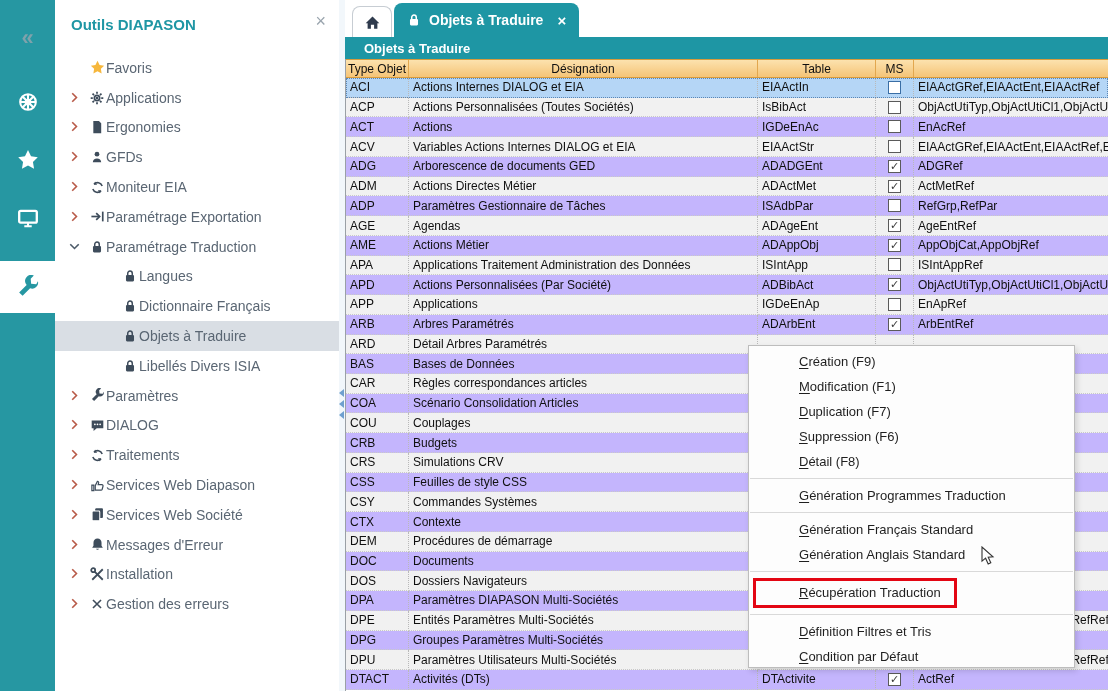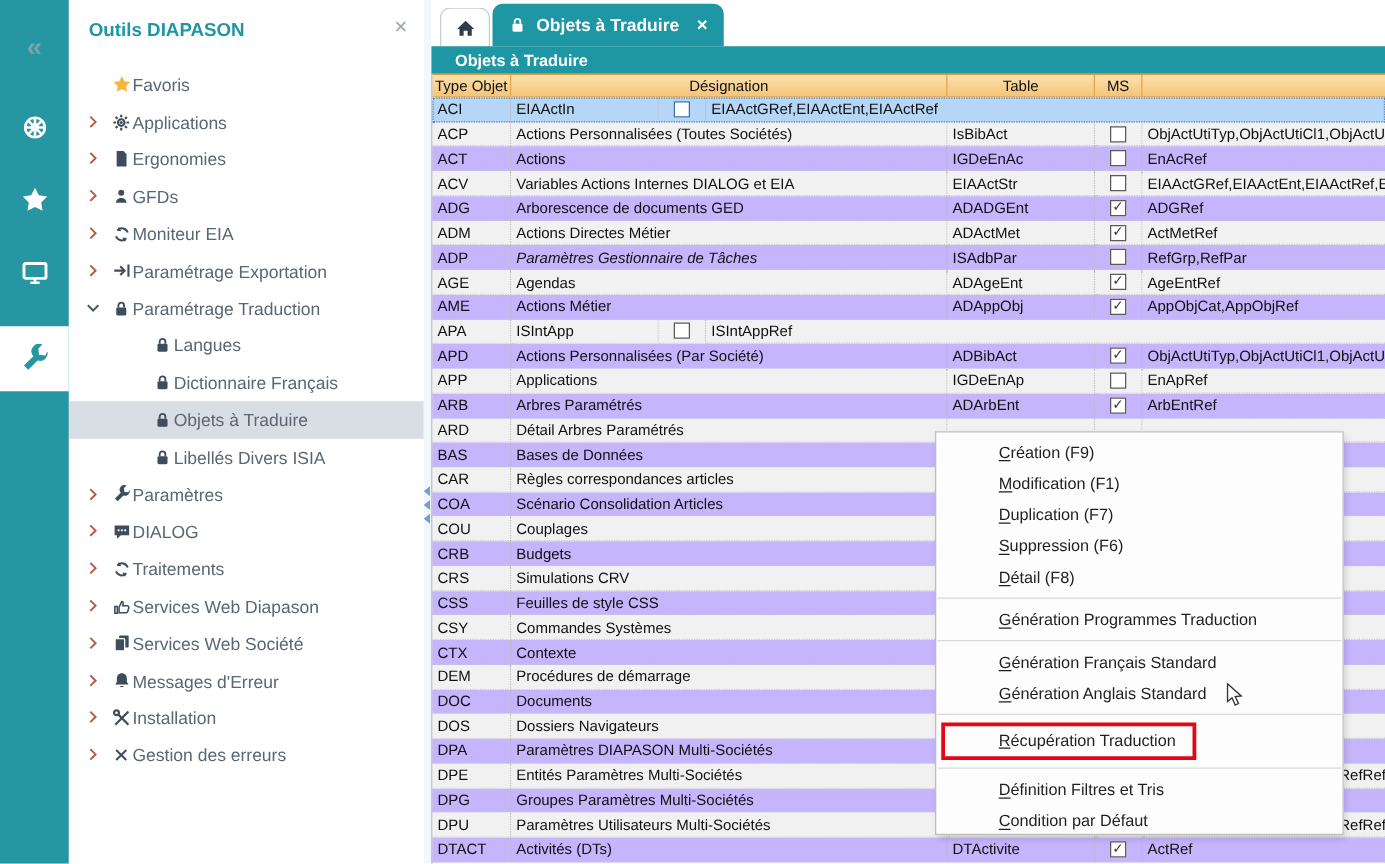--- a/index.html
+++ b/index.html
@@ -406,20 +406,21 @@
     <div class="grid-head" id="grid-head">
         <div class="gh-cell" style="width: 63px;">Type Objet</div>
         <div class="gh-cell" style="width: 349px;">Désignation</div>
         <div class="gh-cell" style="width: 118px;">Table</div>
         <div class="gh-cell" style="width: 38px;">MS</div>
         <div class="gh-cell" style="width: 195px; flex: 1 1 auto; border-right: none;"></div>
       </div>
     <div id="grid-body">
         <div class="grid-row sel">
           <div class="cell" style="width: 63px;">ACI</div>
+          <div class="cell" style="width: 349px;">Actions Internes DIALOG et EIA</div>
           <div class="cell" style="width: 118px;">EIAActIn</div>
           <div class="cell ms" style="width: 38px;">
             <span class="cbx"></span>
           </div>
           <div class="cell" style="width: 195px; flex: 1 1 auto; border-right: none;">EIAActGRef,EIAActEnt,EIAActRef</div>
         </div>
         <div class="grid-row alt">
           <div class="cell" style="width: 63px;">ACP</div>
           <div class="cell" style="width: 349px;">Actions Personnalisées (Toutes Sociétés)</div>
           <div class="cell" style="width: 118px;">IsBibAct</div>
@@ -459,21 +460,21 @@
           <div class="cell" style="width: 63px;">ADM</div>
           <div class="cell" style="width: 349px;">Actions Directes Métier</div>
           <div class="cell" style="width: 118px;">ADActMet</div>
           <div class="cell ms" style="width: 38px;">
             <span class="cbx">✓</span>
           </div>
           <div class="cell" style="width: 195px; flex: 1 1 auto; border-right: none;">ActMetRef</div>
         </div>
         <div class="grid-row">
           <div class="cell" style="width: 63px;">ADP</div>
-          <div class="cell" style="width: 349px; font-style: italic;">Paramètres Gestionnaire de Tâches</div>
+          <div class="cell" style="width: 349px;">Paramètres Gestionnaire de Tâches</div>
           <div class="cell" style="width: 118px;">ISAdbPar</div>
           <div class="cell ms" style="width: 38px;">
             <span class="cbx"></span>
           </div>
           <div class="cell" style="width: 195px; flex: 1 1 auto; border-right: none;">RefGrp,RefPar</div>
         </div>
         <div class="grid-row alt">
           <div class="cell" style="width: 63px;">AGE</div>
           <div class="cell" style="width: 349px;">Agendas</div>
           <div class="cell" style="width: 118px;">ADAgeEnt</div>
@@ -486,20 +487,21 @@
           <div class="cell" style="width: 63px;">AME</div>
           <div class="cell" style="width: 349px;">Actions Métier</div>
           <div class="cell" style="width: 118px;">ADAppObj</div>
           <div class="cell ms" style="width: 38px;">
             <span class="cbx">✓</span>
           </div>
           <div class="cell" style="width: 195px; flex: 1 1 auto; border-right: none;">AppObjCat,AppObjRef</div>
         </div>
         <div class="grid-row alt">
           <div class="cell" style="width: 63px;">APA</div>
+          <div class="cell" style="width: 349px;">Applications Traitement Administration des Données</div>
           <div class="cell" style="width: 118px;">ISIntApp</div>
           <div class="cell ms" style="width: 38px;">
             <span class="cbx"></span>
           </div>
           <div class="cell" style="width: 195px; flex: 1 1 auto; border-right: none;">ISIntAppRef</div>
         </div>
         <div class="grid-row">
           <div class="cell" style="width: 63px;">APD</div>
           <div class="cell" style="width: 349px;">Actions Personnalisées (Par Société)</div>
           <div class="cell" style="width: 118px;">ADBibAct</div>

